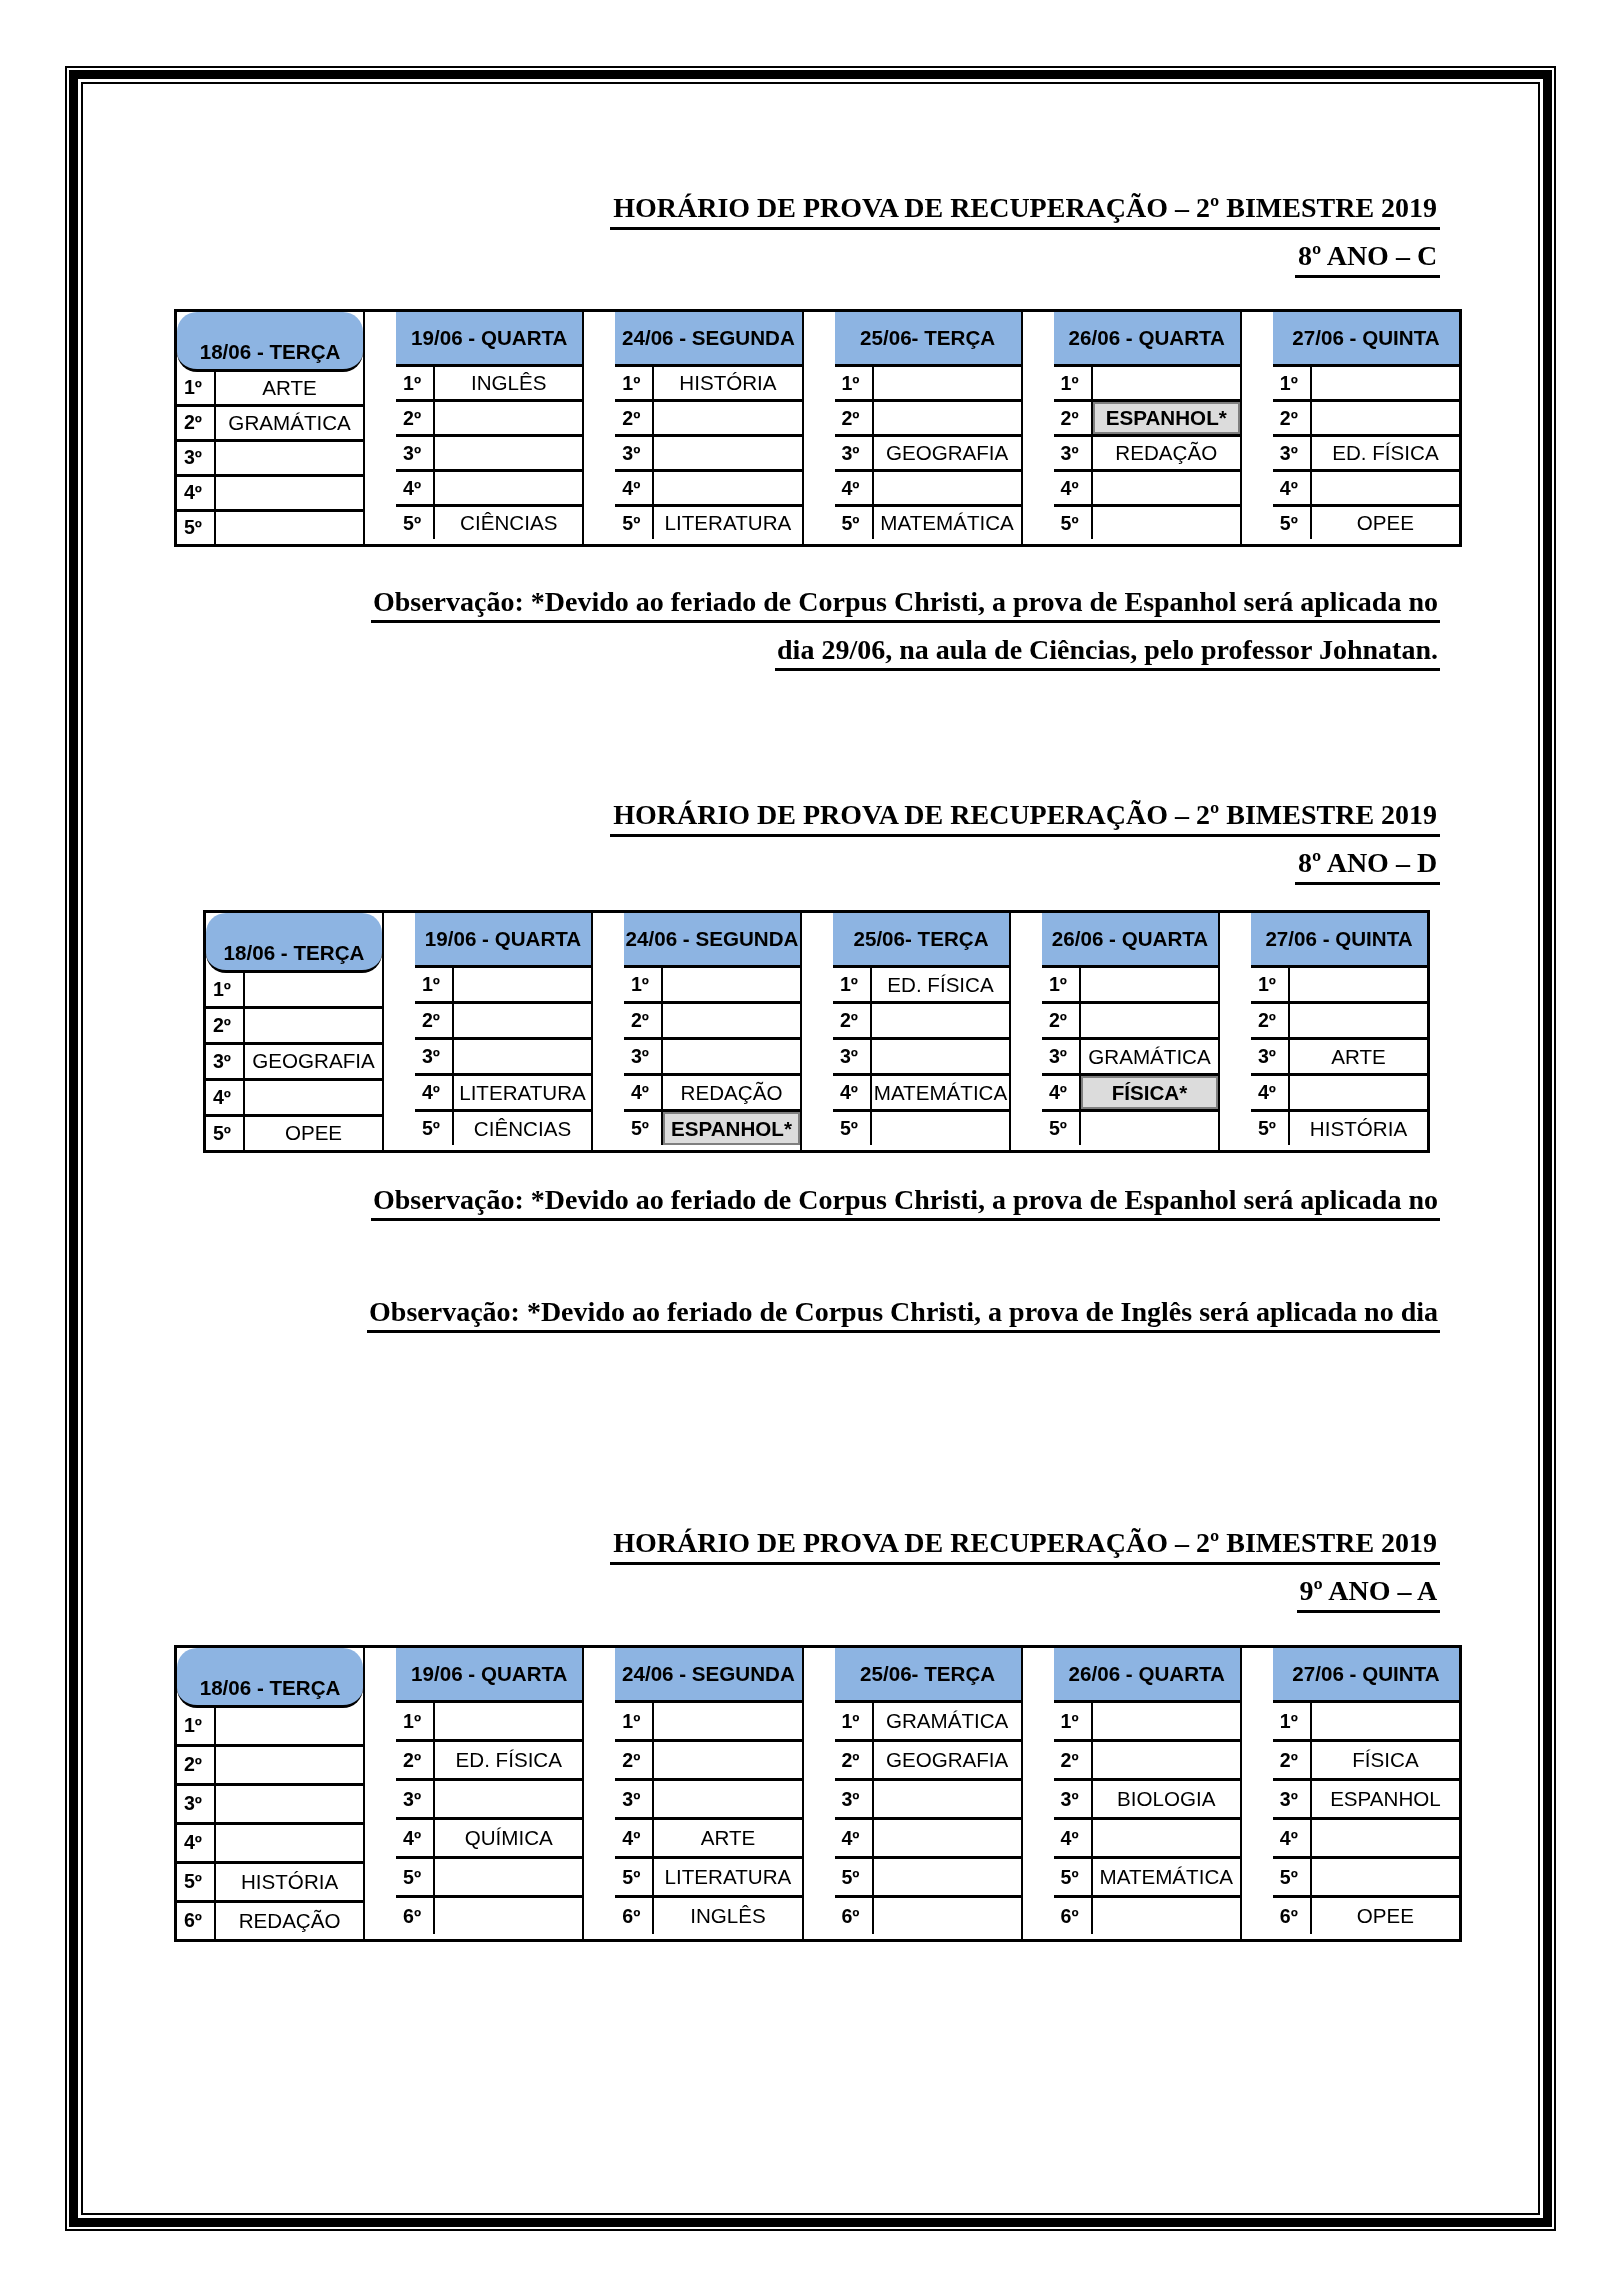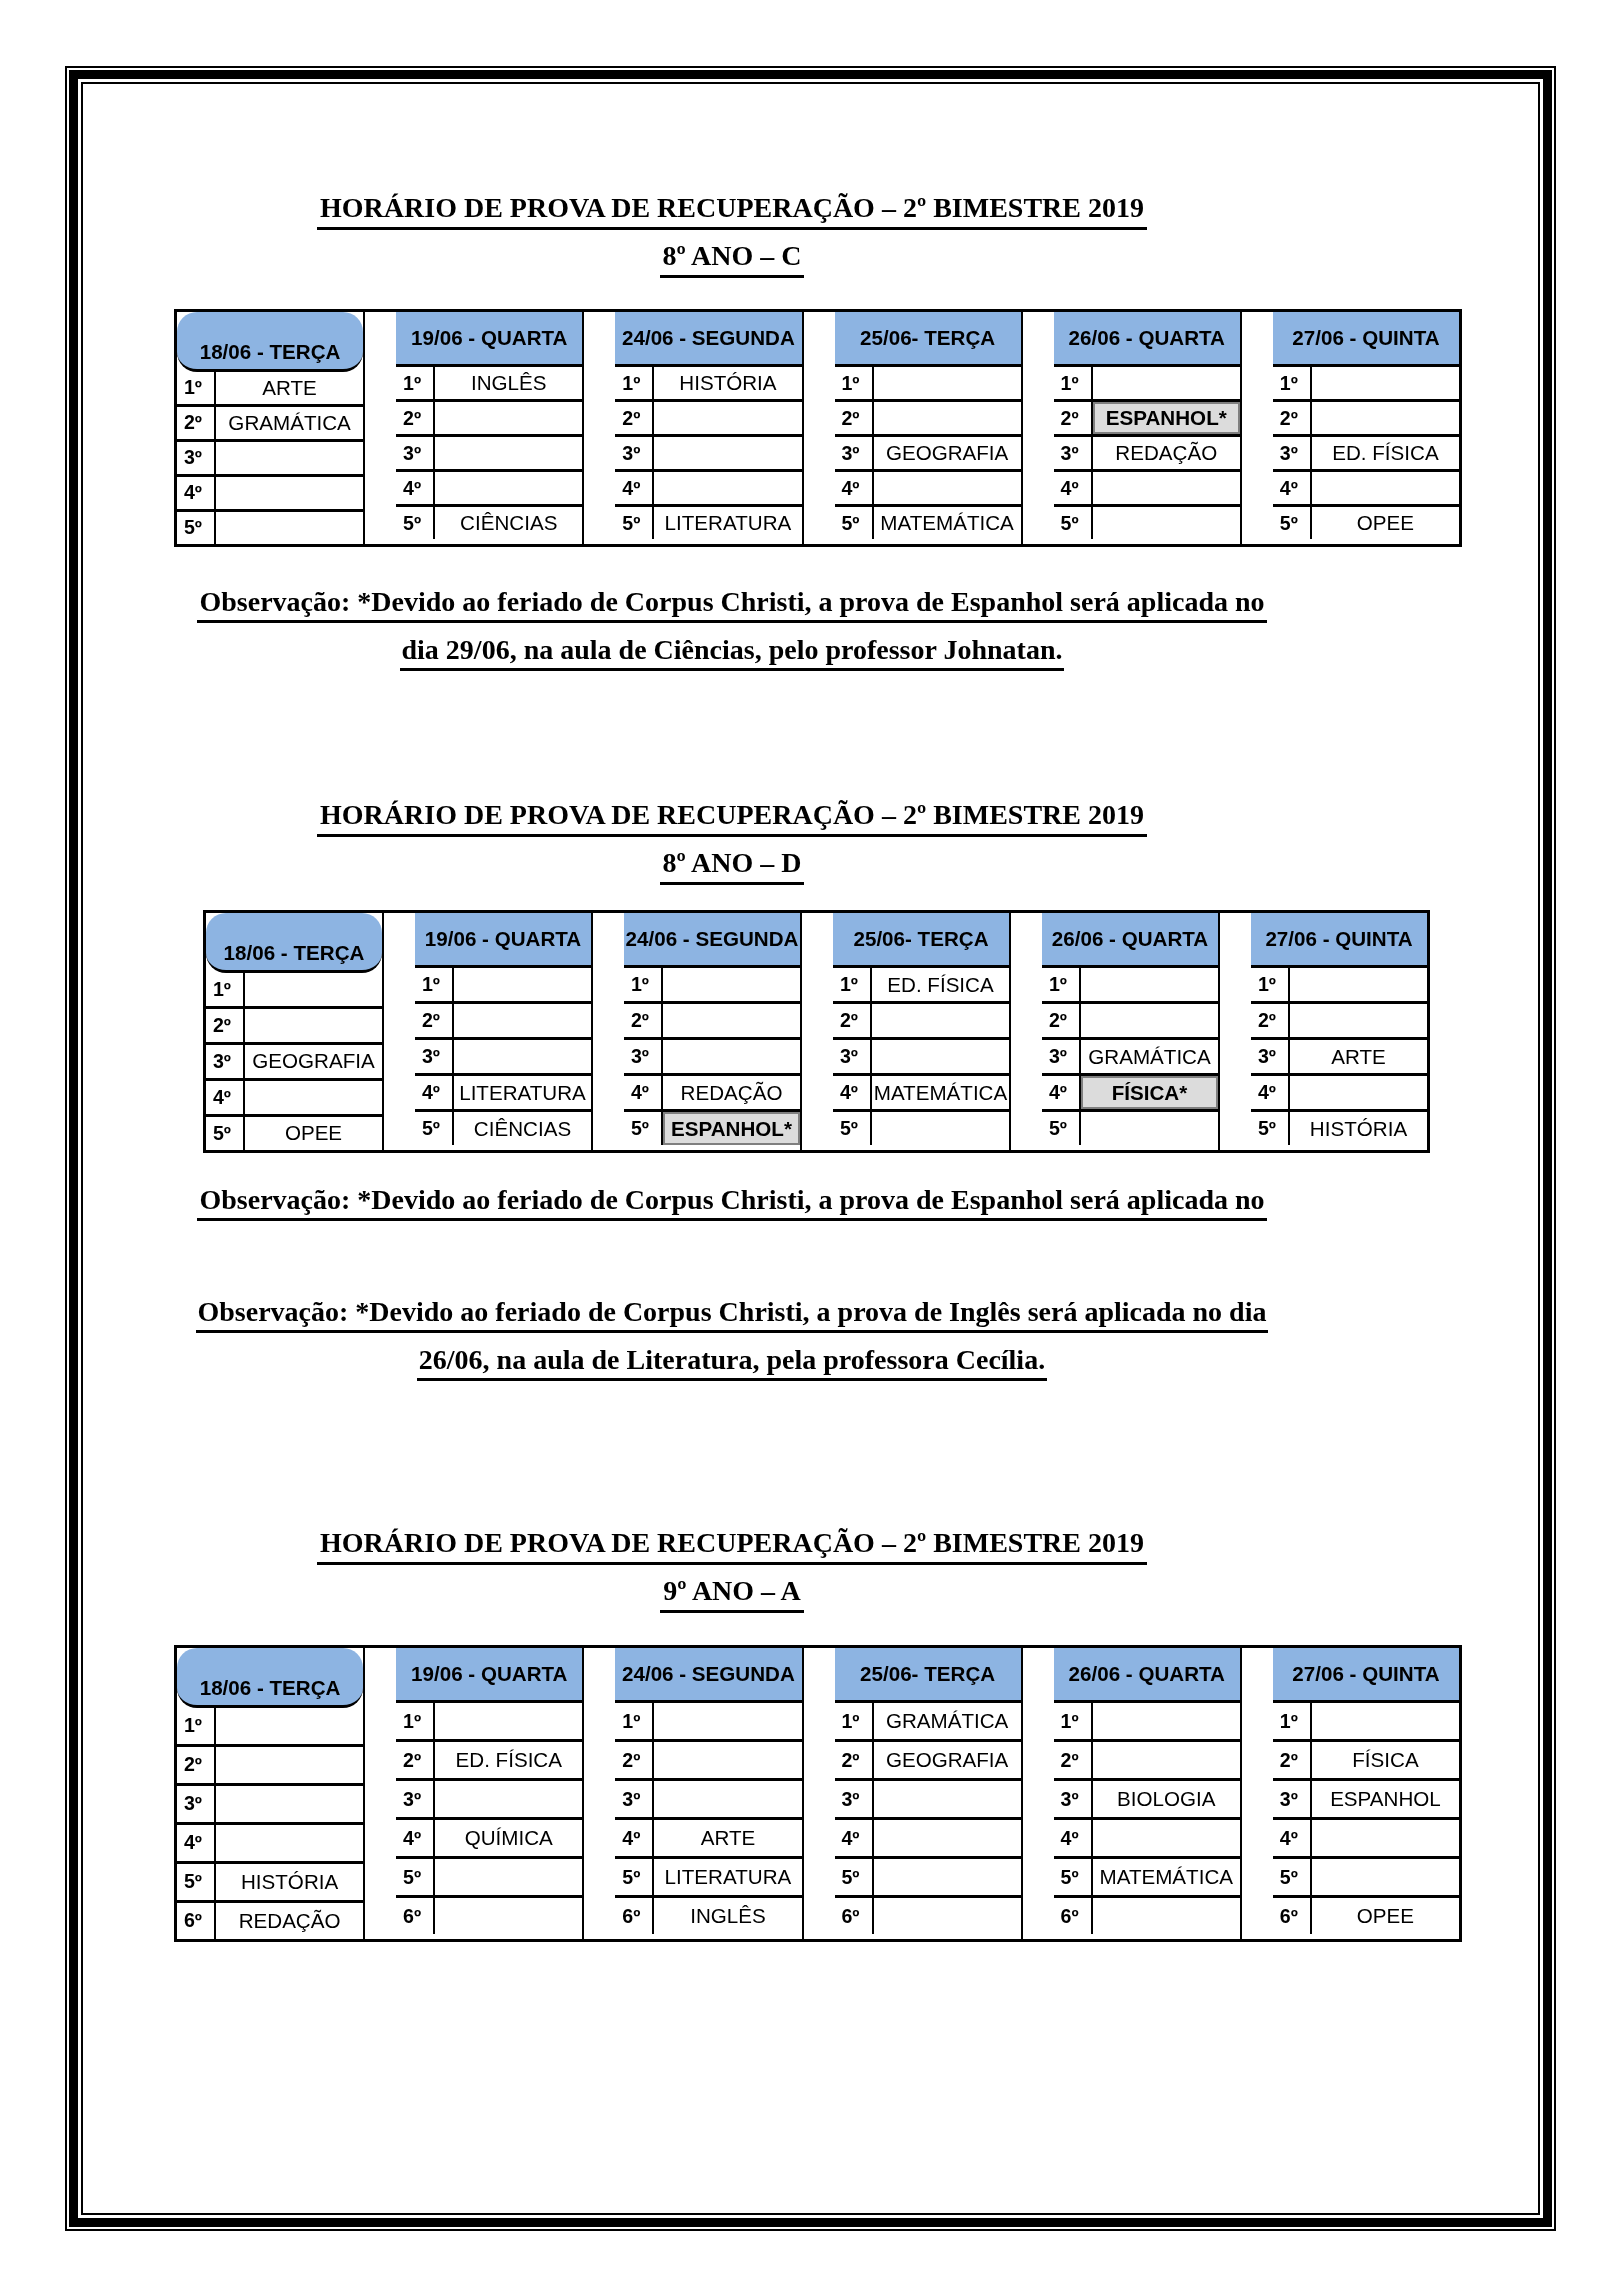--- a/index.html
+++ b/index.html
@@ -6,21 +6,21 @@
   .page{position:relative;width:1621px;height:2293px;background:#fff;overflow:hidden;
         font-family:"Liberation Sans",sans-serif;color:#000;}
 
   
   .frame{position:absolute;border-style:solid;border-color:#000;pointer-events:none;}
   .frame.outer{left:65px;top:66px;right:65px;bottom:62px;border-width:2px;}
   .frame.band {left:69px;top:70px;right:69px;bottom:66px;border-width:9.8px;}
   .frame.inner{left:81px;top:82px;right:81px;bottom:78px;border-width:2px;}
 
   
-  .title-block,.obs-block{position:absolute;left:14px;width:1436px;text-align:center;}
+  .title-block,.obs-block{position:absolute;left:4px;width:1436px;text-align:right;}
   .tline{display:inline-block;font-family:"Liberation Serif",serif;font-weight:bold;
          font-size:28px;line-height:32px;border-bottom:3.9px solid #000;padding:0 2.9px 2.9px;}
   .tline.t2{margin-top:9.8px;}
   .oline{display:inline-block;font-family:"Liberation Serif",serif;font-weight:bold;
          font-size:28px;line-height:32px;border-bottom:3.9px solid #000;padding:0 2px 2px;
          margin-bottom:11px;}
 
   
   .sched{position:absolute;display:flex;border:3.9px solid #000;background:#fff;}
   .day{flex:1 1 0;display:flex;flex-direction:column;min-width:0;}
@@ -344,21 +344,20 @@
         </div>
       </div>
     </div>
 
   <div class="obs-block" style="top:1184px">
     <span class="oline">Observação: *Devido ao feriado de Corpus Christi, a prova de Espanhol será aplicada no</span><br>
   </div>
 
   <div class="obs-block" style="top:1296px">
     <span class="oline">Observação: *Devido ao feriado de Corpus Christi, a prova de Inglês será aplicada no dia</span><br>
-    <span class="oline">26/06, na aula de Literatura, pela professora Cecília.</span>
   </div>
 
   <div class="title-block" style="top:1527px">
     <span class="tline">HORÁRIO DE PROVA DE RECUPERAÇÃO – 2º BIMESTRE 2019</span><br>
     <span class="tline t2">9º ANO – A</span>
   </div>
 
   <div class="sched" style="top:1645px;left:174px;width:1282px;--rh:36px">
       <div class="day">
         <div class="day-header first">18/06 - TERÇA</div>

